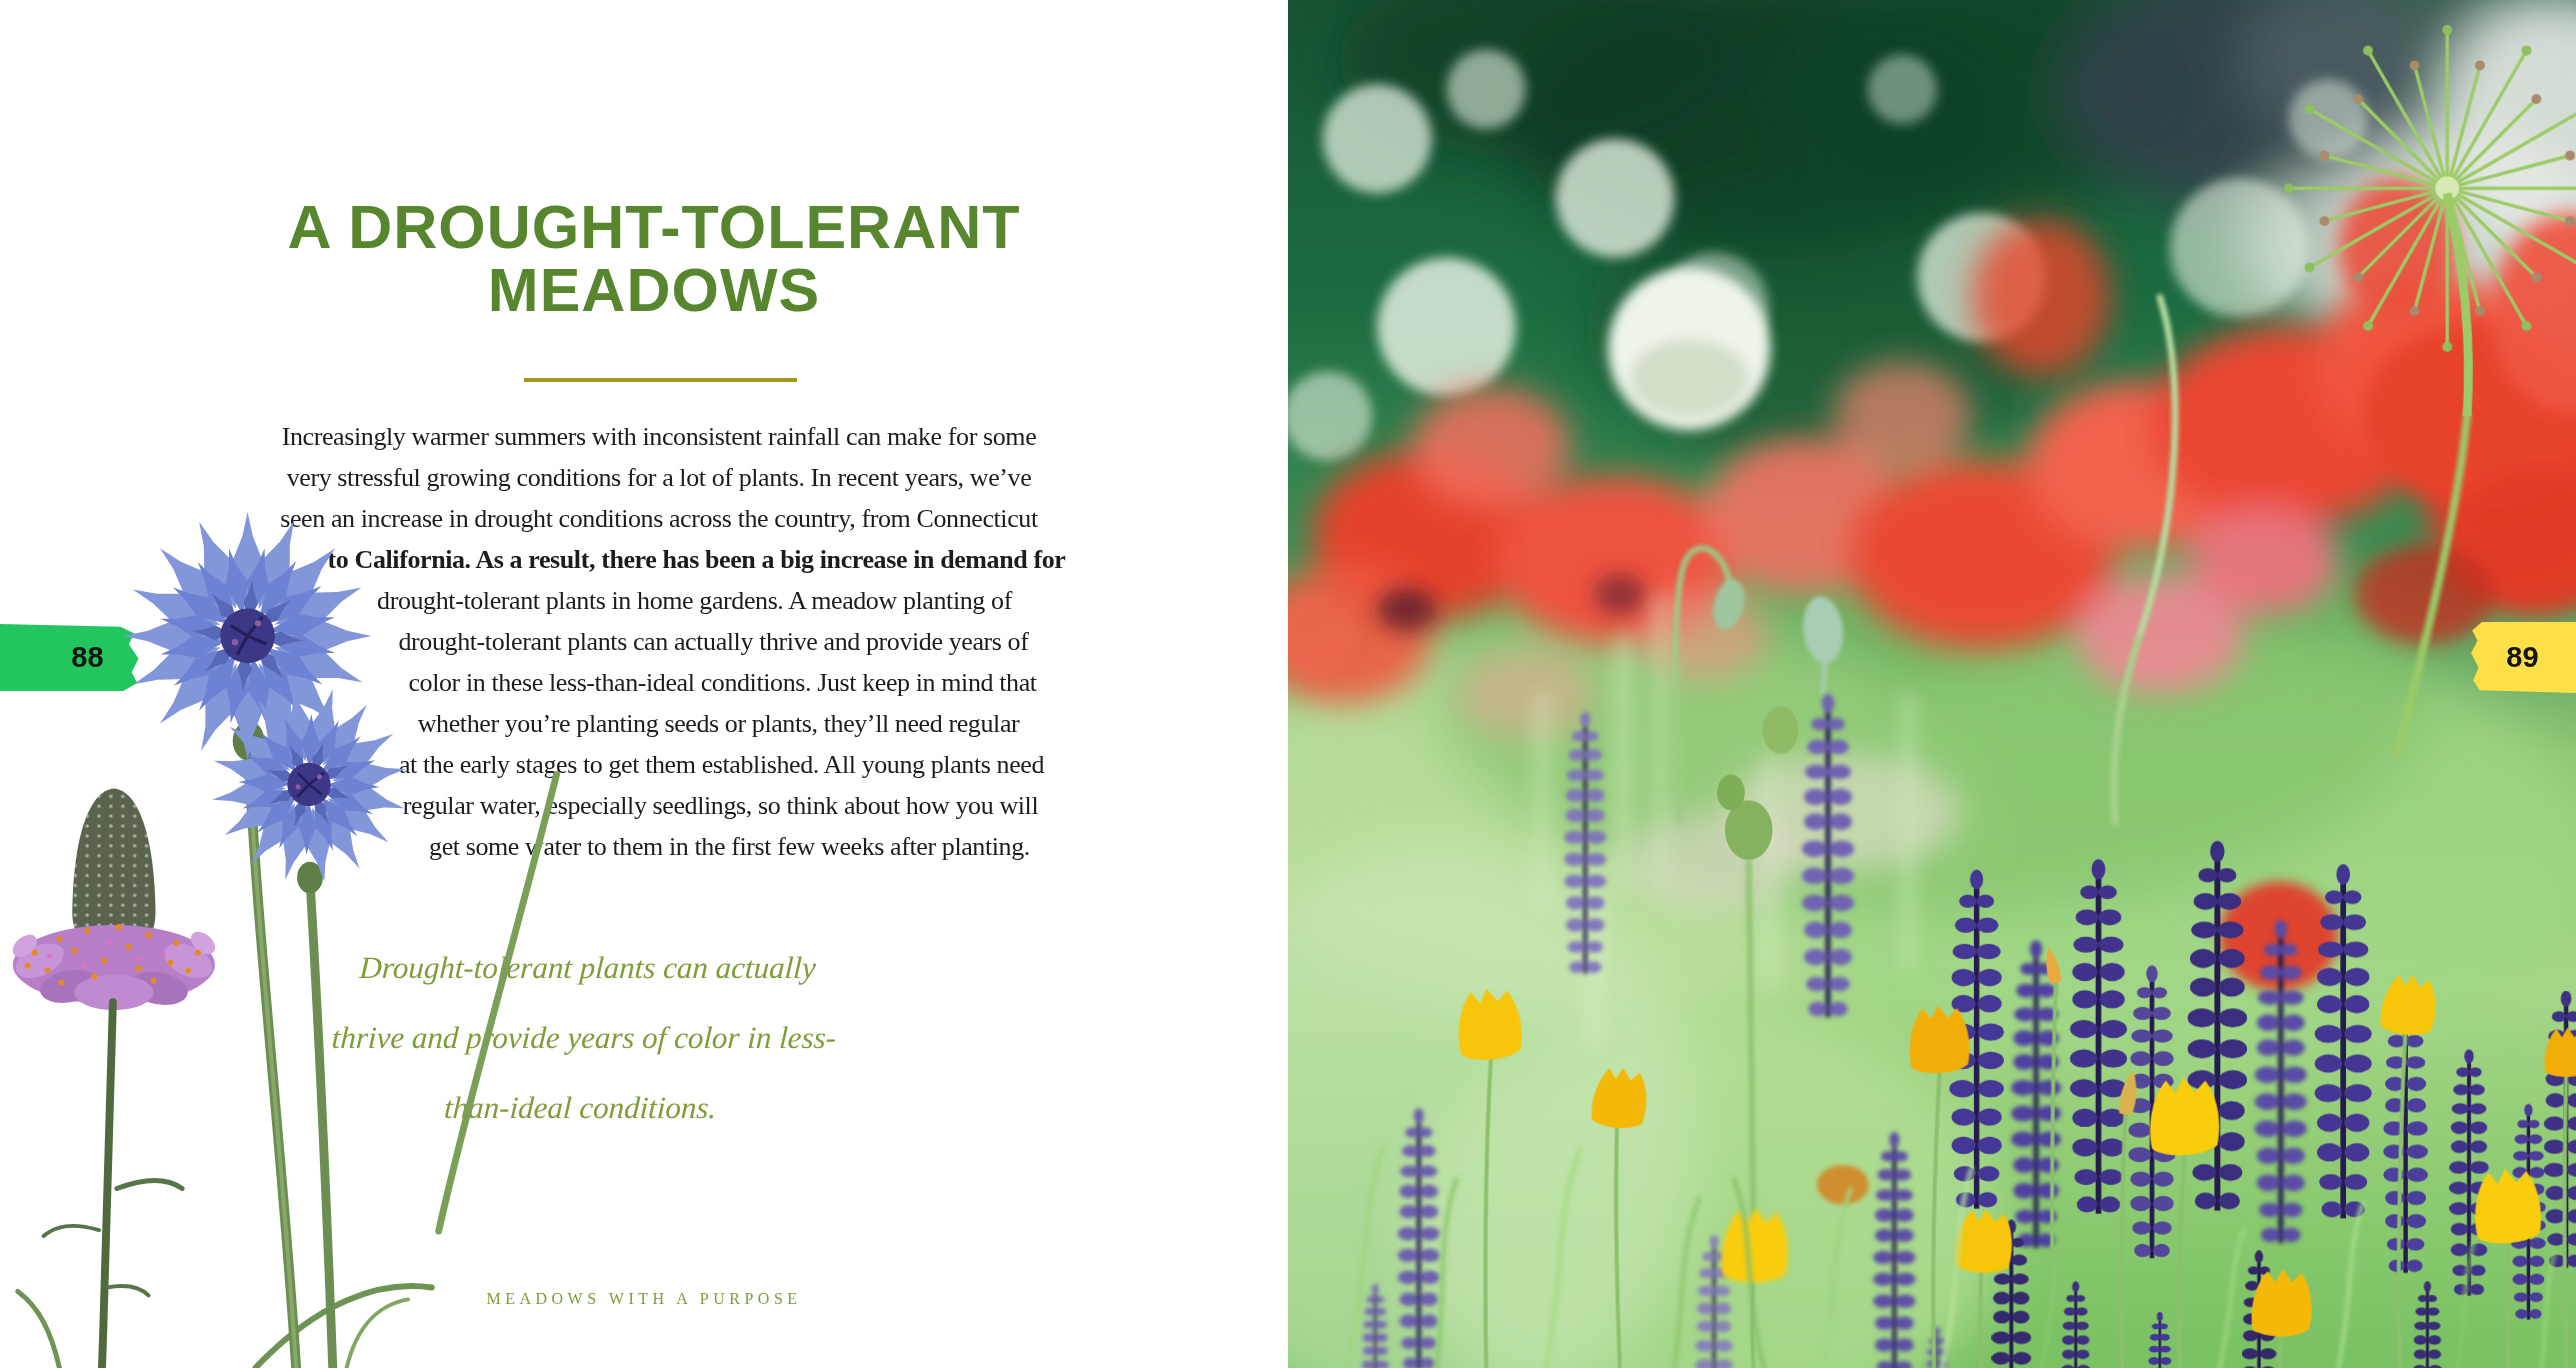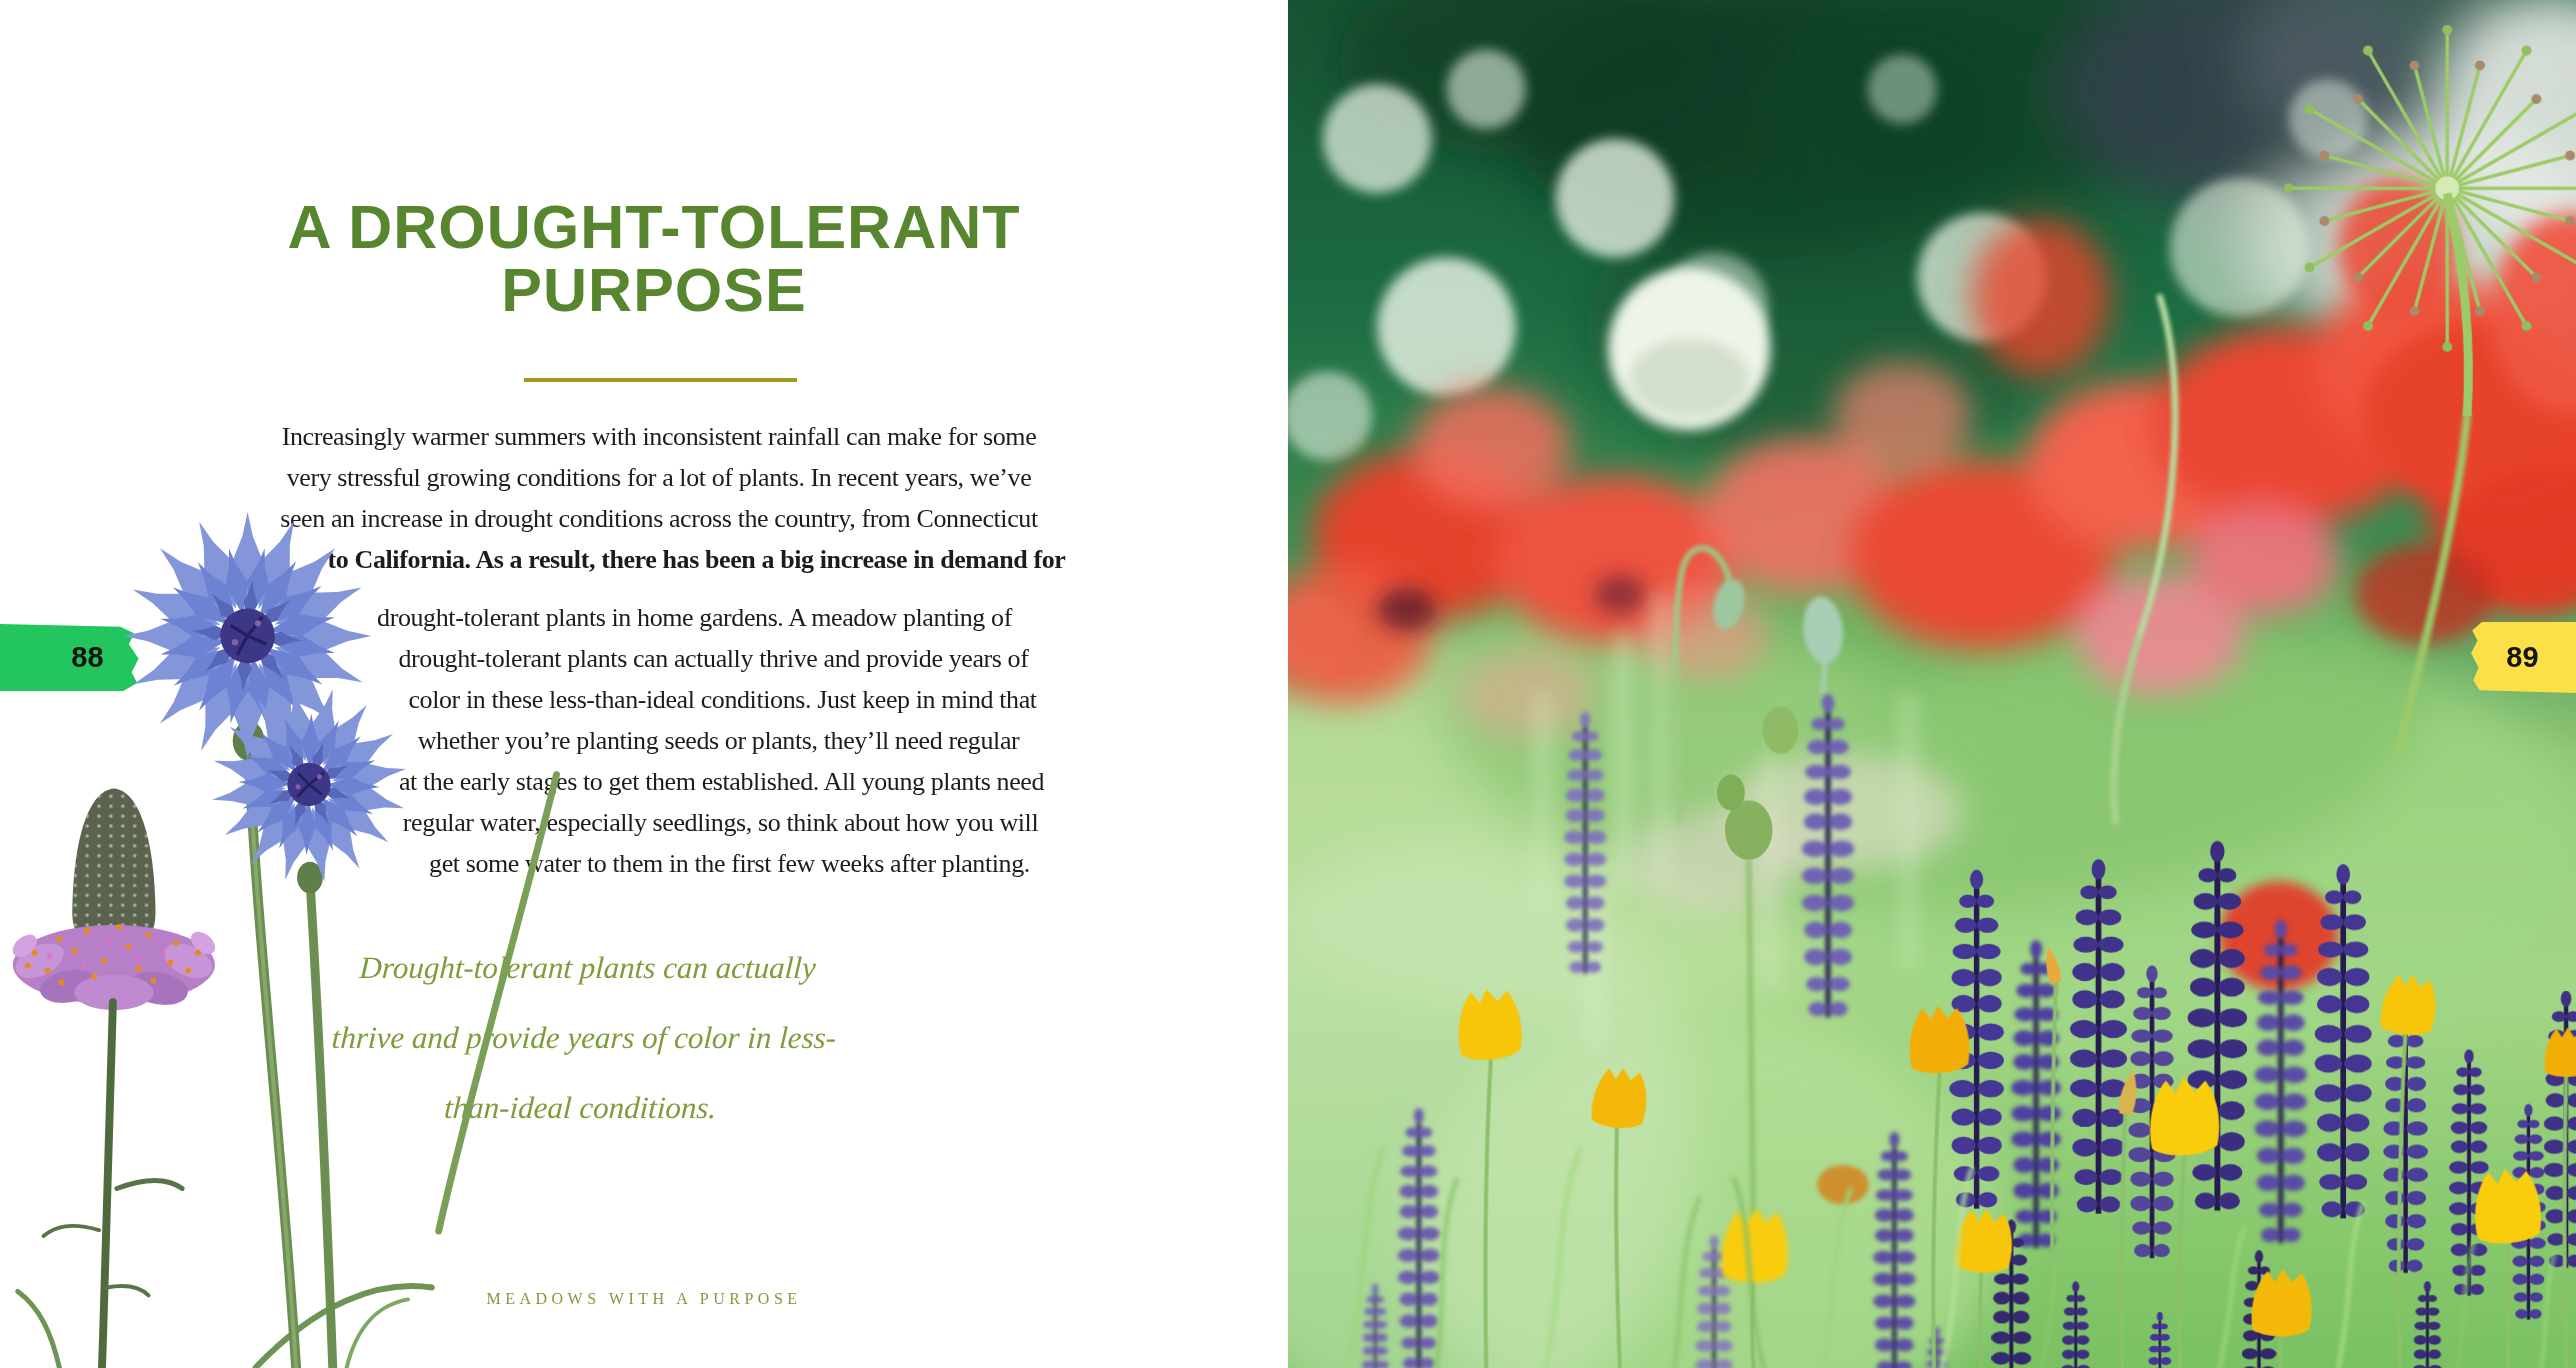--- a/index.html
+++ b/index.html
@@ -8,21 +8,21 @@
   
   .page-left{position:absolute;left:0;top:0;width:1288px;height:1368px;background:#ffffff;}
   .title{position:absolute;left:0;top:196px;width:1308px;margin:0;text-align:center;
          font-family:"Liberation Sans",sans-serif;font-weight:bold;font-size:61px;line-height:63px;
          letter-spacing:1px;color:#57862e;}
   .title span{display:block;}
   .divider{position:absolute;left:524px;top:378px;width:273px;height:4px;background:#a5971d;}
   .body{position:absolute;left:248px;top:416px;width:822px;font-size:26px;line-height:41px;color:#1c1c1c;letter-spacing:-0.4px;}
   .body-line{text-align:center;white-space:nowrap;}
   .body-line:nth-child(4){padding-left:75px;font-weight:bold;}
-  .body-line:nth-child(5){padding-left:71px;margin-top:17px;}
+  .body-line:nth-child(5){padding-left:71px;}
   .body-line:nth-child(6){padding-left:109px;}
   .body-line:nth-child(7){padding-left:127px;}
   .body-line:nth-child(8){padding-left:119px;}
   .body-line:nth-child(9){padding-left:125px;}
   .body-line:nth-child(10){padding-left:123px;}
   .body-line:nth-child(11){padding-left:141px;}
   .quote{position:absolute;left:178px;top:933px;width:812px;text-align:center;
          font-family:"Liberation Serif",serif;font-style:italic;font-size:31px;line-height:70px;
          color:#7d9c3a;transform:skewX(-3deg);}
   .quote-line{white-space:nowrap;}
@@ -48,21 +48,21 @@
 <div class="spread">
 
   <section class="page-left">
 
     <div class="tab tab-left">
       <span>88</span>
     </div>
 
     <h1 class="title">
       <span>A DROUGHT-TOLERANT</span>
-      <span>PURPOSE</span>
+      <span>MEADOWS</span>
     </h1>
 
     <div class="divider"></div>
 
     <div class="body">
         <div class="body-line">Increasingly warmer summers with inconsistent rainfall can make for some</div>
         <div class="body-line">very stressful growing conditions for a lot of plants. In recent years, we’ve</div>
         <div class="body-line">seen an increase in drought conditions across the country, from Connecticut</div>
         <div class="body-line">to California. As a result, there has been a big increase in demand for</div>
         <div class="body-line">drought-tolerant plants in home gardens. A meadow planting of</div>

